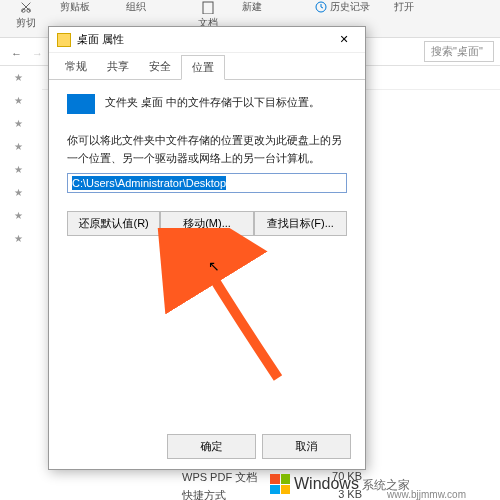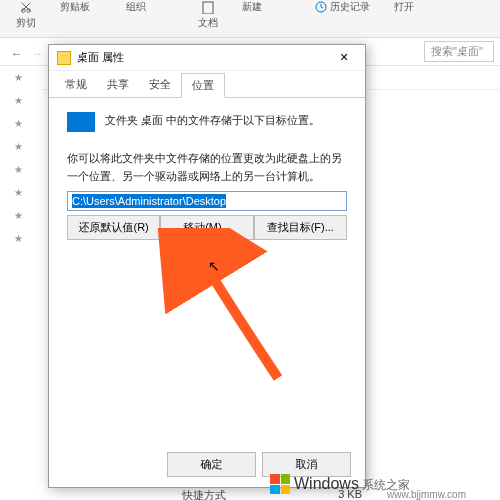--- a/index.html
+++ b/index.html
@@ -17,34 +17,34 @@
     .sidebar { position: absolute; left: 0; top: 66px; width: 42px; height: 430px; }
     .pin { padding: 6px 14px; color: #999; font-size: 10px; }
     
     .listing { position: absolute; left: 42px; top: 66px; right: 0; }
     .list-hdr { display: flex; border-bottom: 1px solid #eee; padding: 4px 0; color: #555; font-size: 11px; }
     .col-type { width: 250px; padding-left: 140px; }
     .col-size { width: 100px; text-align: right; padding-right: 30px; }
     .list-body { }
     .row { display: flex; padding: 1.5px 0; color: #444; font-size: 11px; }
     
-    .dialog { position: absolute; left: 48px; top: 44px; width: 318px; height: 444px; background: #fff; border: 1px solid #999; box-shadow: 2px 2px 12px rgba(0,0,0,0.3); z-index: 10; }
+    .dialog { position: absolute; left: 48px; top: 26px; width: 318px; height: 444px; background: #fff; border: 1px solid #999; box-shadow: 2px 2px 12px rgba(0,0,0,0.3); z-index: 10; }
     .dlg-title { height: 26px; display: flex; align-items: center; padding: 0 8px; border-bottom: 1px solid #eee; }
     .dlg-title-icon { width: 14px; height: 14px; background: #ffd860; border: 1px solid #d4a800; margin-right: 6px; }
     .dlg-close { margin-left: auto; width: 26px; text-align: center; }
     .tabs { display: flex; padding: 2px 6px 0; border-bottom: 1px solid #ccc; font-size: 11px; }
     .tab { padding: 4px 10px; color: #444; }
     .tab.active { border: 1px solid #ccc; border-bottom: 1px solid #fff; margin-bottom: -1px; background: #fff; }
     .dlg-body { padding: 14px 18px; }
     .desc-row { display: flex; align-items: flex-start; margin-bottom: 18px; }
     .desc-icon { width: 28px; height: 20px; background: #0078d7; margin-right: 10px; flex-shrink: 0; }
     .desc-txt { font-size: 11px; line-height: 1.6; color: #222; }
     .path-input { width: 100%; border: 1px solid #7a9fd4; padding: 3px 4px; font-size: 11px; background: #fff; margin-top: 6px; }
     .path-input span { background: #0078d7; color: #fff; padding: 1px 0; }
-    .btn-row { display: flex; margin-top: 4px; }
+    .btn-row { display: flex; margin-top: 18px; }
     .dlg-btn { flex: 1; border: 1px solid #bbb; background: #f0f0f0; padding: 4px 2px; font-size: 11px; text-align: center; cursor: pointer; }
     .dlg-footer { position: absolute; bottom: 10px; right: 14px; display: flex; gap: 6px; }
     .dlg-footer .dlg-btn { width: 89px; flex: none; }
     
     .arrow { position: absolute; left: 148px; top: 228px; z-index: 20; pointer-events: none; }
     .cursor { position: absolute; left: 208px; top: 258px; z-index: 21; font-size: 14px; color: #000; }
     
     .watermark { position: absolute; bottom: 6px; left: 270px; display: flex; align-items: center; z-index: 30; }
     .win-logo { display: grid; grid-template: 1fr 1fr / 1fr 1fr; gap: 1px; width: 20px; height: 20px; margin-right: 4px; }
     .win-logo div:nth-child(1){background:#f25022;} .win-logo div:nth-child(2){background:#7fba00;}

